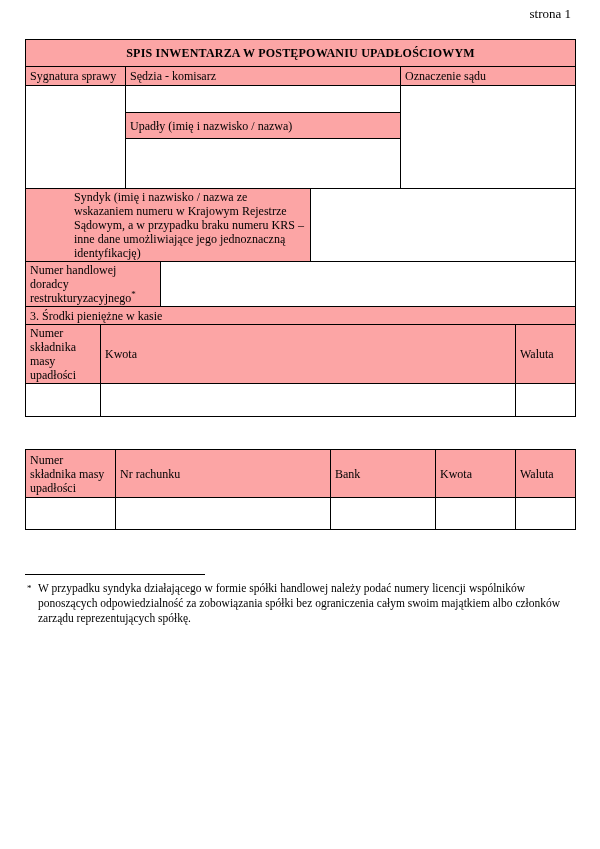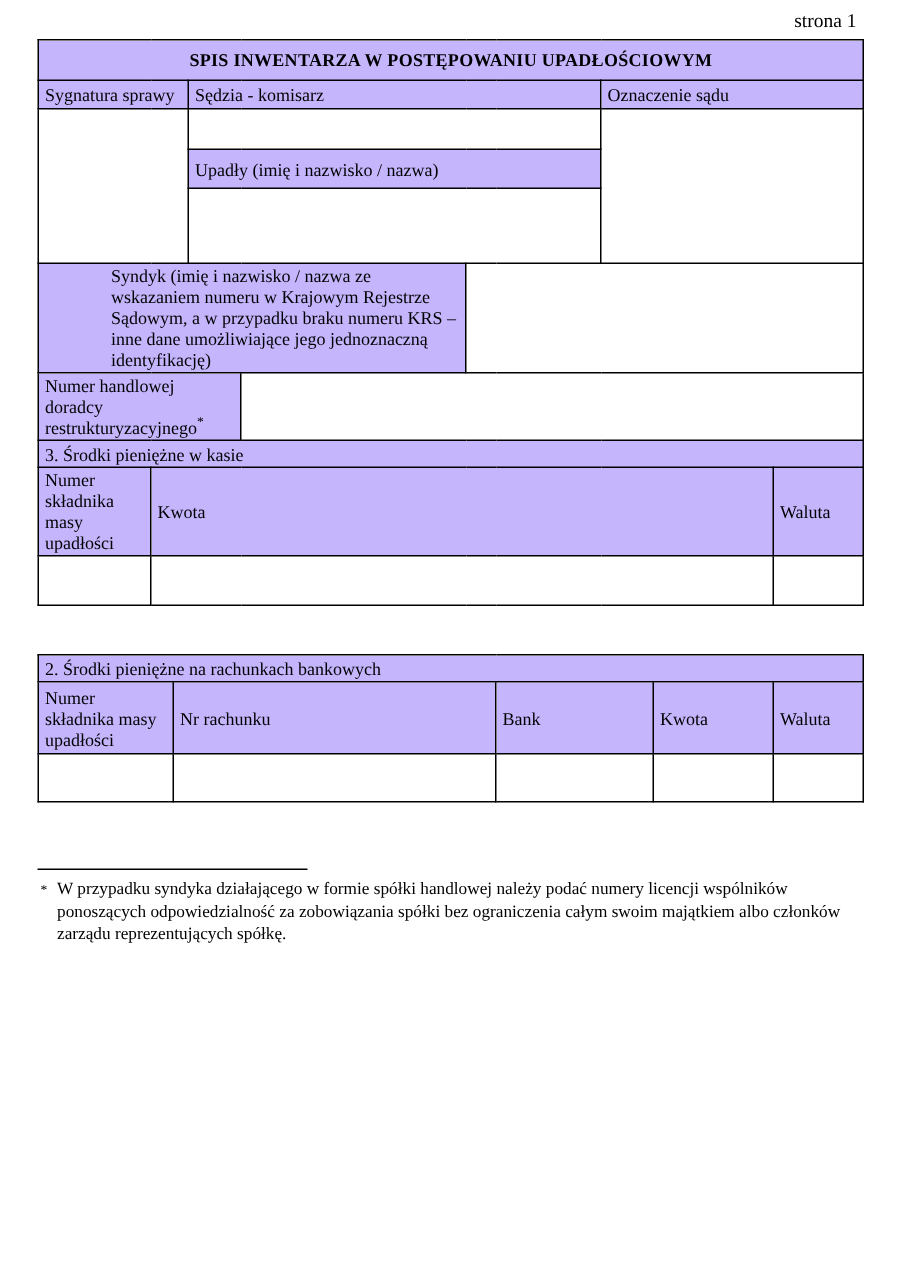--- a/index.html
+++ b/index.html
@@ -11,37 +11,37 @@
   }
   .page {
     position: relative;
     width: 600px; height: 849px;
     padding: 6px 25px 0 25px;
     background: #fff;
   }
   .page-number {
     text-align: right;
     font-size: 13px;
-    margin-bottom: 4px;
+    margin-bottom: 17px;
     padding-right: 4px;
   }
   table.form-table {
     border-collapse: collapse;
     table-layout: fixed;
     width: 550px;
   }
   table.form-table td {
     border: 1px solid #000;
     font-size: 12px;
     line-height: 14px;
     padding: 1px 4px;
     vertical-align: middle;
     overflow: hidden;
   }
-  .shaded { background: #c4b5fd; }
+  .shaded { background: #fca5a5; }
   .c { }
   .title-cell {
     font-weight: bold;
     font-size: 14px;
     text-align: center;
     letter-spacing: 0.2px;
   }
   tr.r-title  td { height: 27px; }
   tr.r-hdr    td { height: 19px; }
   tr.r-f1     td { height: 27px; }
@@ -141,23 +141,20 @@
 
   <table class="form-table table2">
     <colgroup>
       <col style="width:90px">
         <col style="width:215px">
         <col style="width:105px">
         <col style="width:80px">
         <col style="width:60px">
     </colgroup>
     <tbody>
-      <tr class="r-sec">
-        <td colspan="5" class="shaded c">2. Środki pieniężne na rachunkach bankowych</td>
-      </tr>
       <tr class="r-t2h">
         <td class="shaded c">Numer składnika masy upadłości</td>
         <td class="shaded c">Nr rachunku</td>
         <td class="shaded c">Bank</td>
         <td class="shaded c">Kwota</td>
         <td class="shaded c">Waluta</td>
       </tr>
       <tr class="r-t2r">
         <td></td>
         <td></td>

